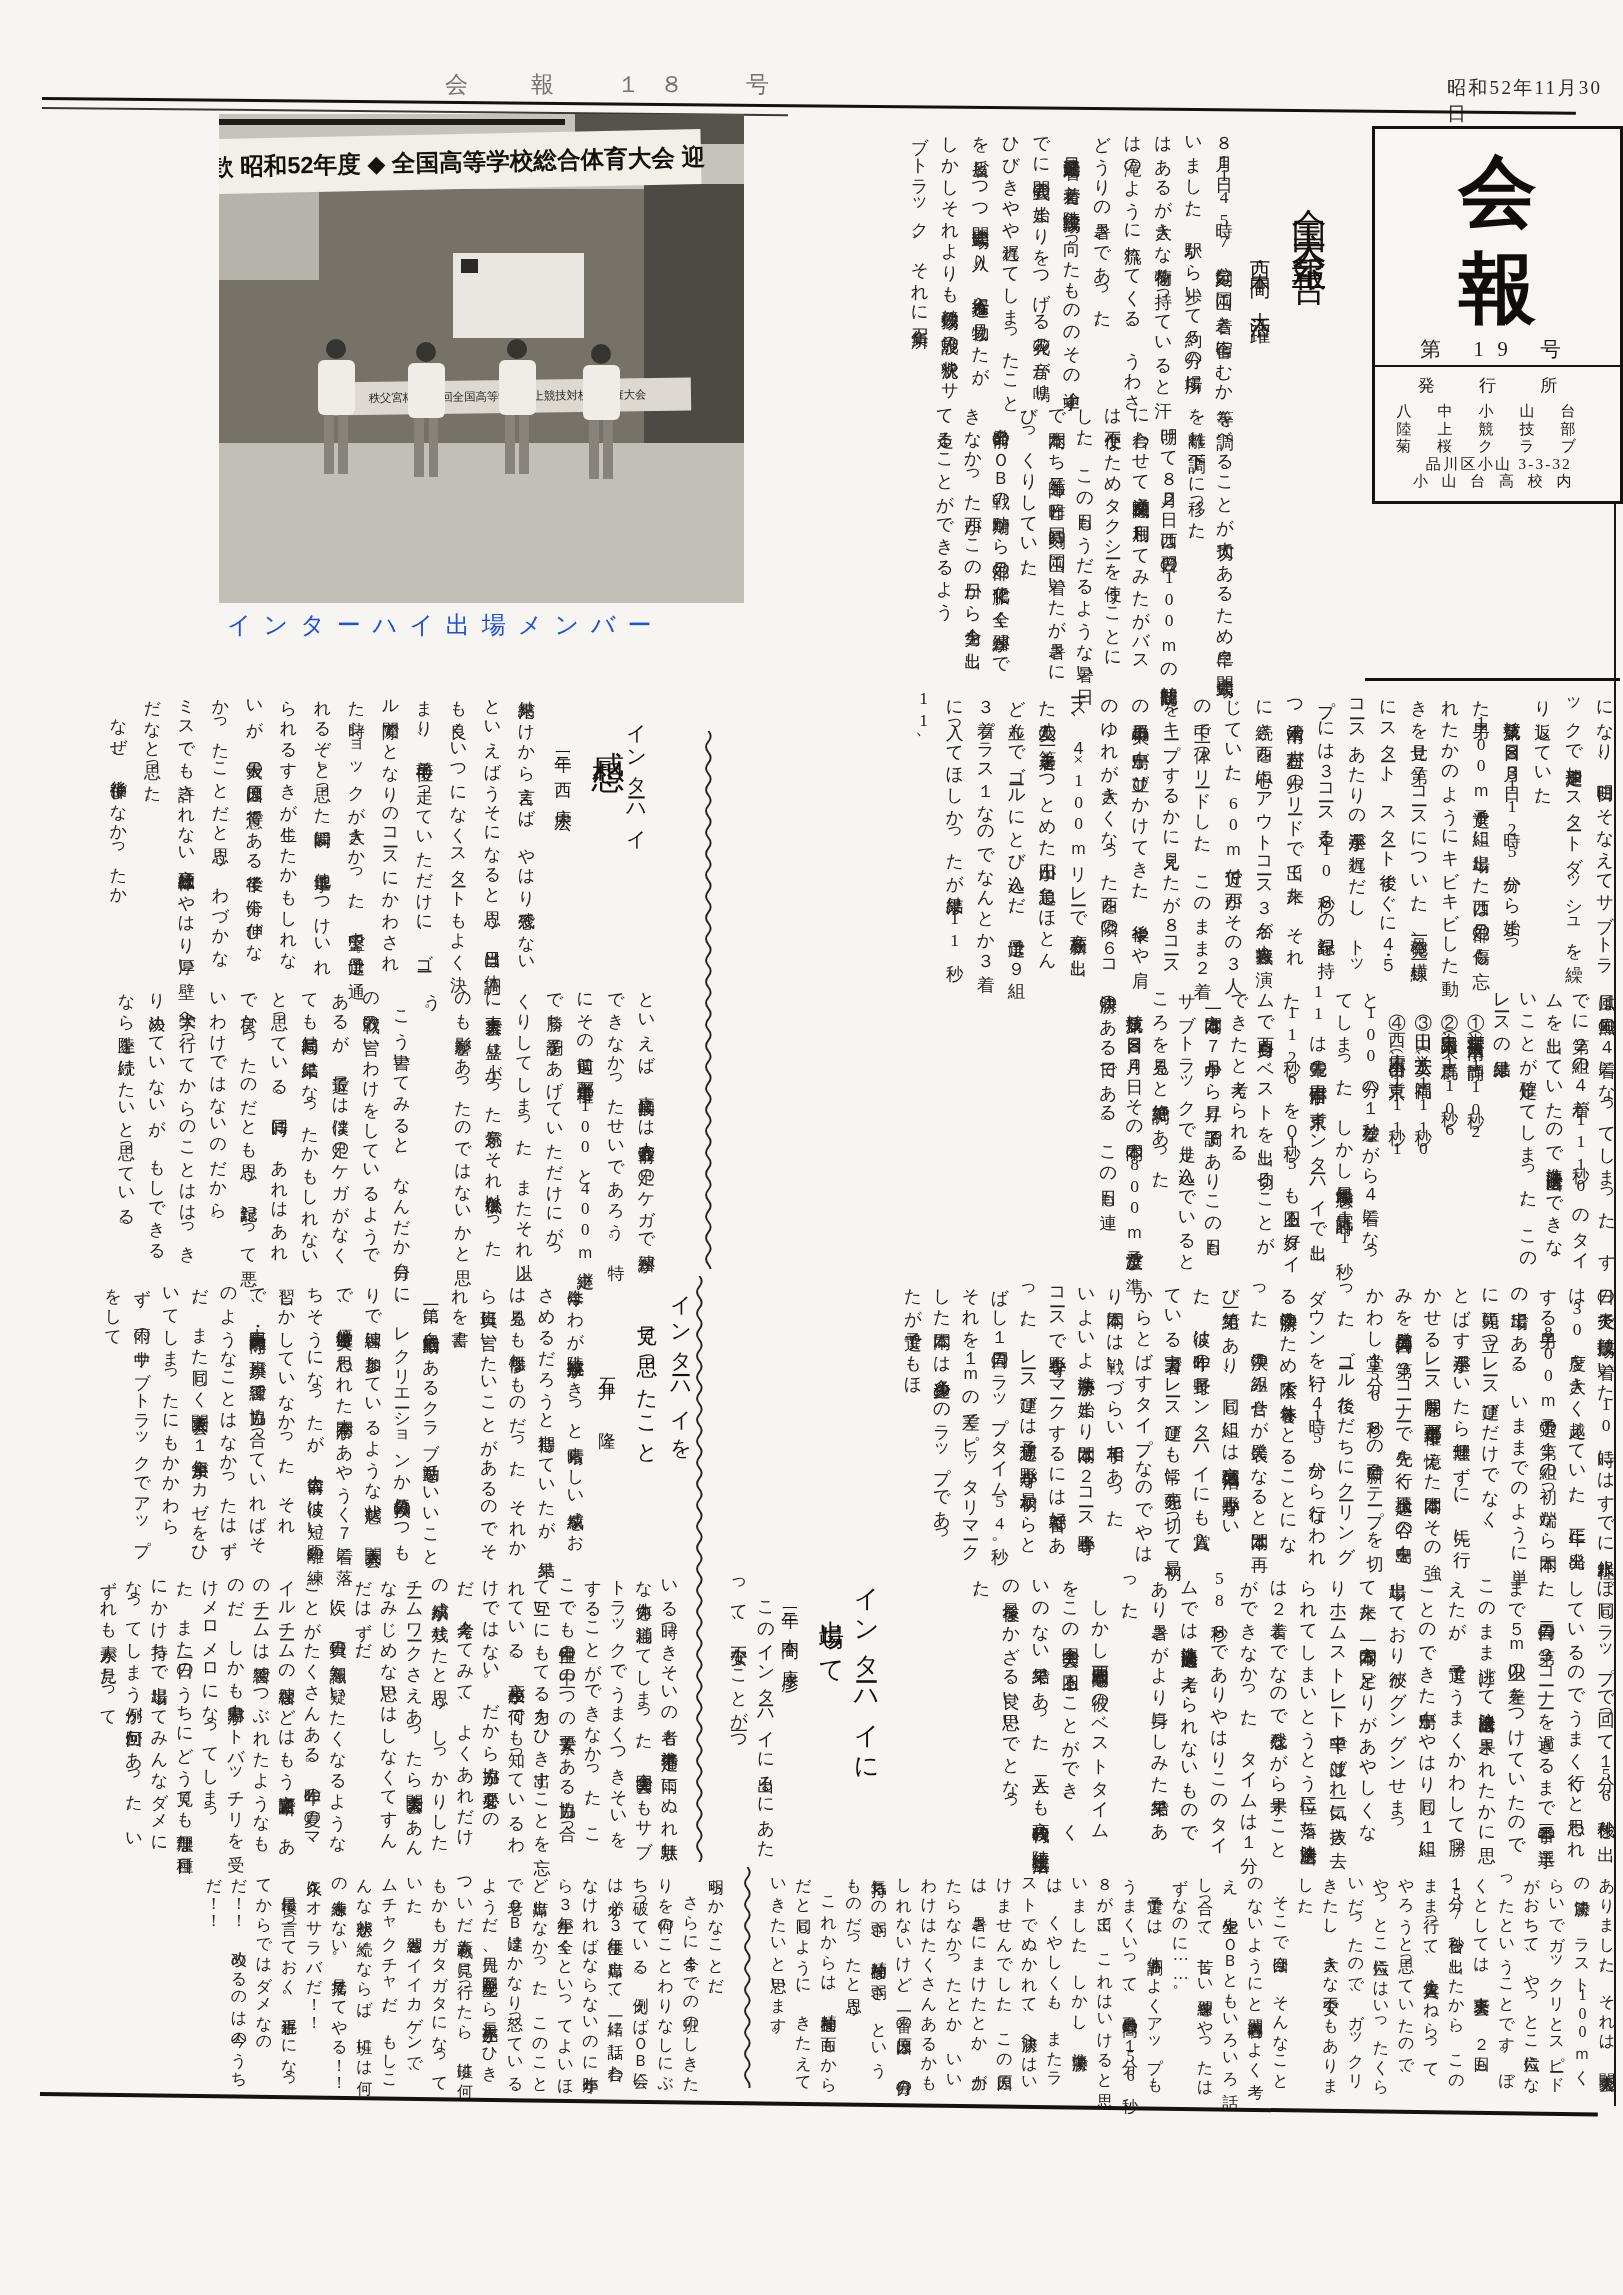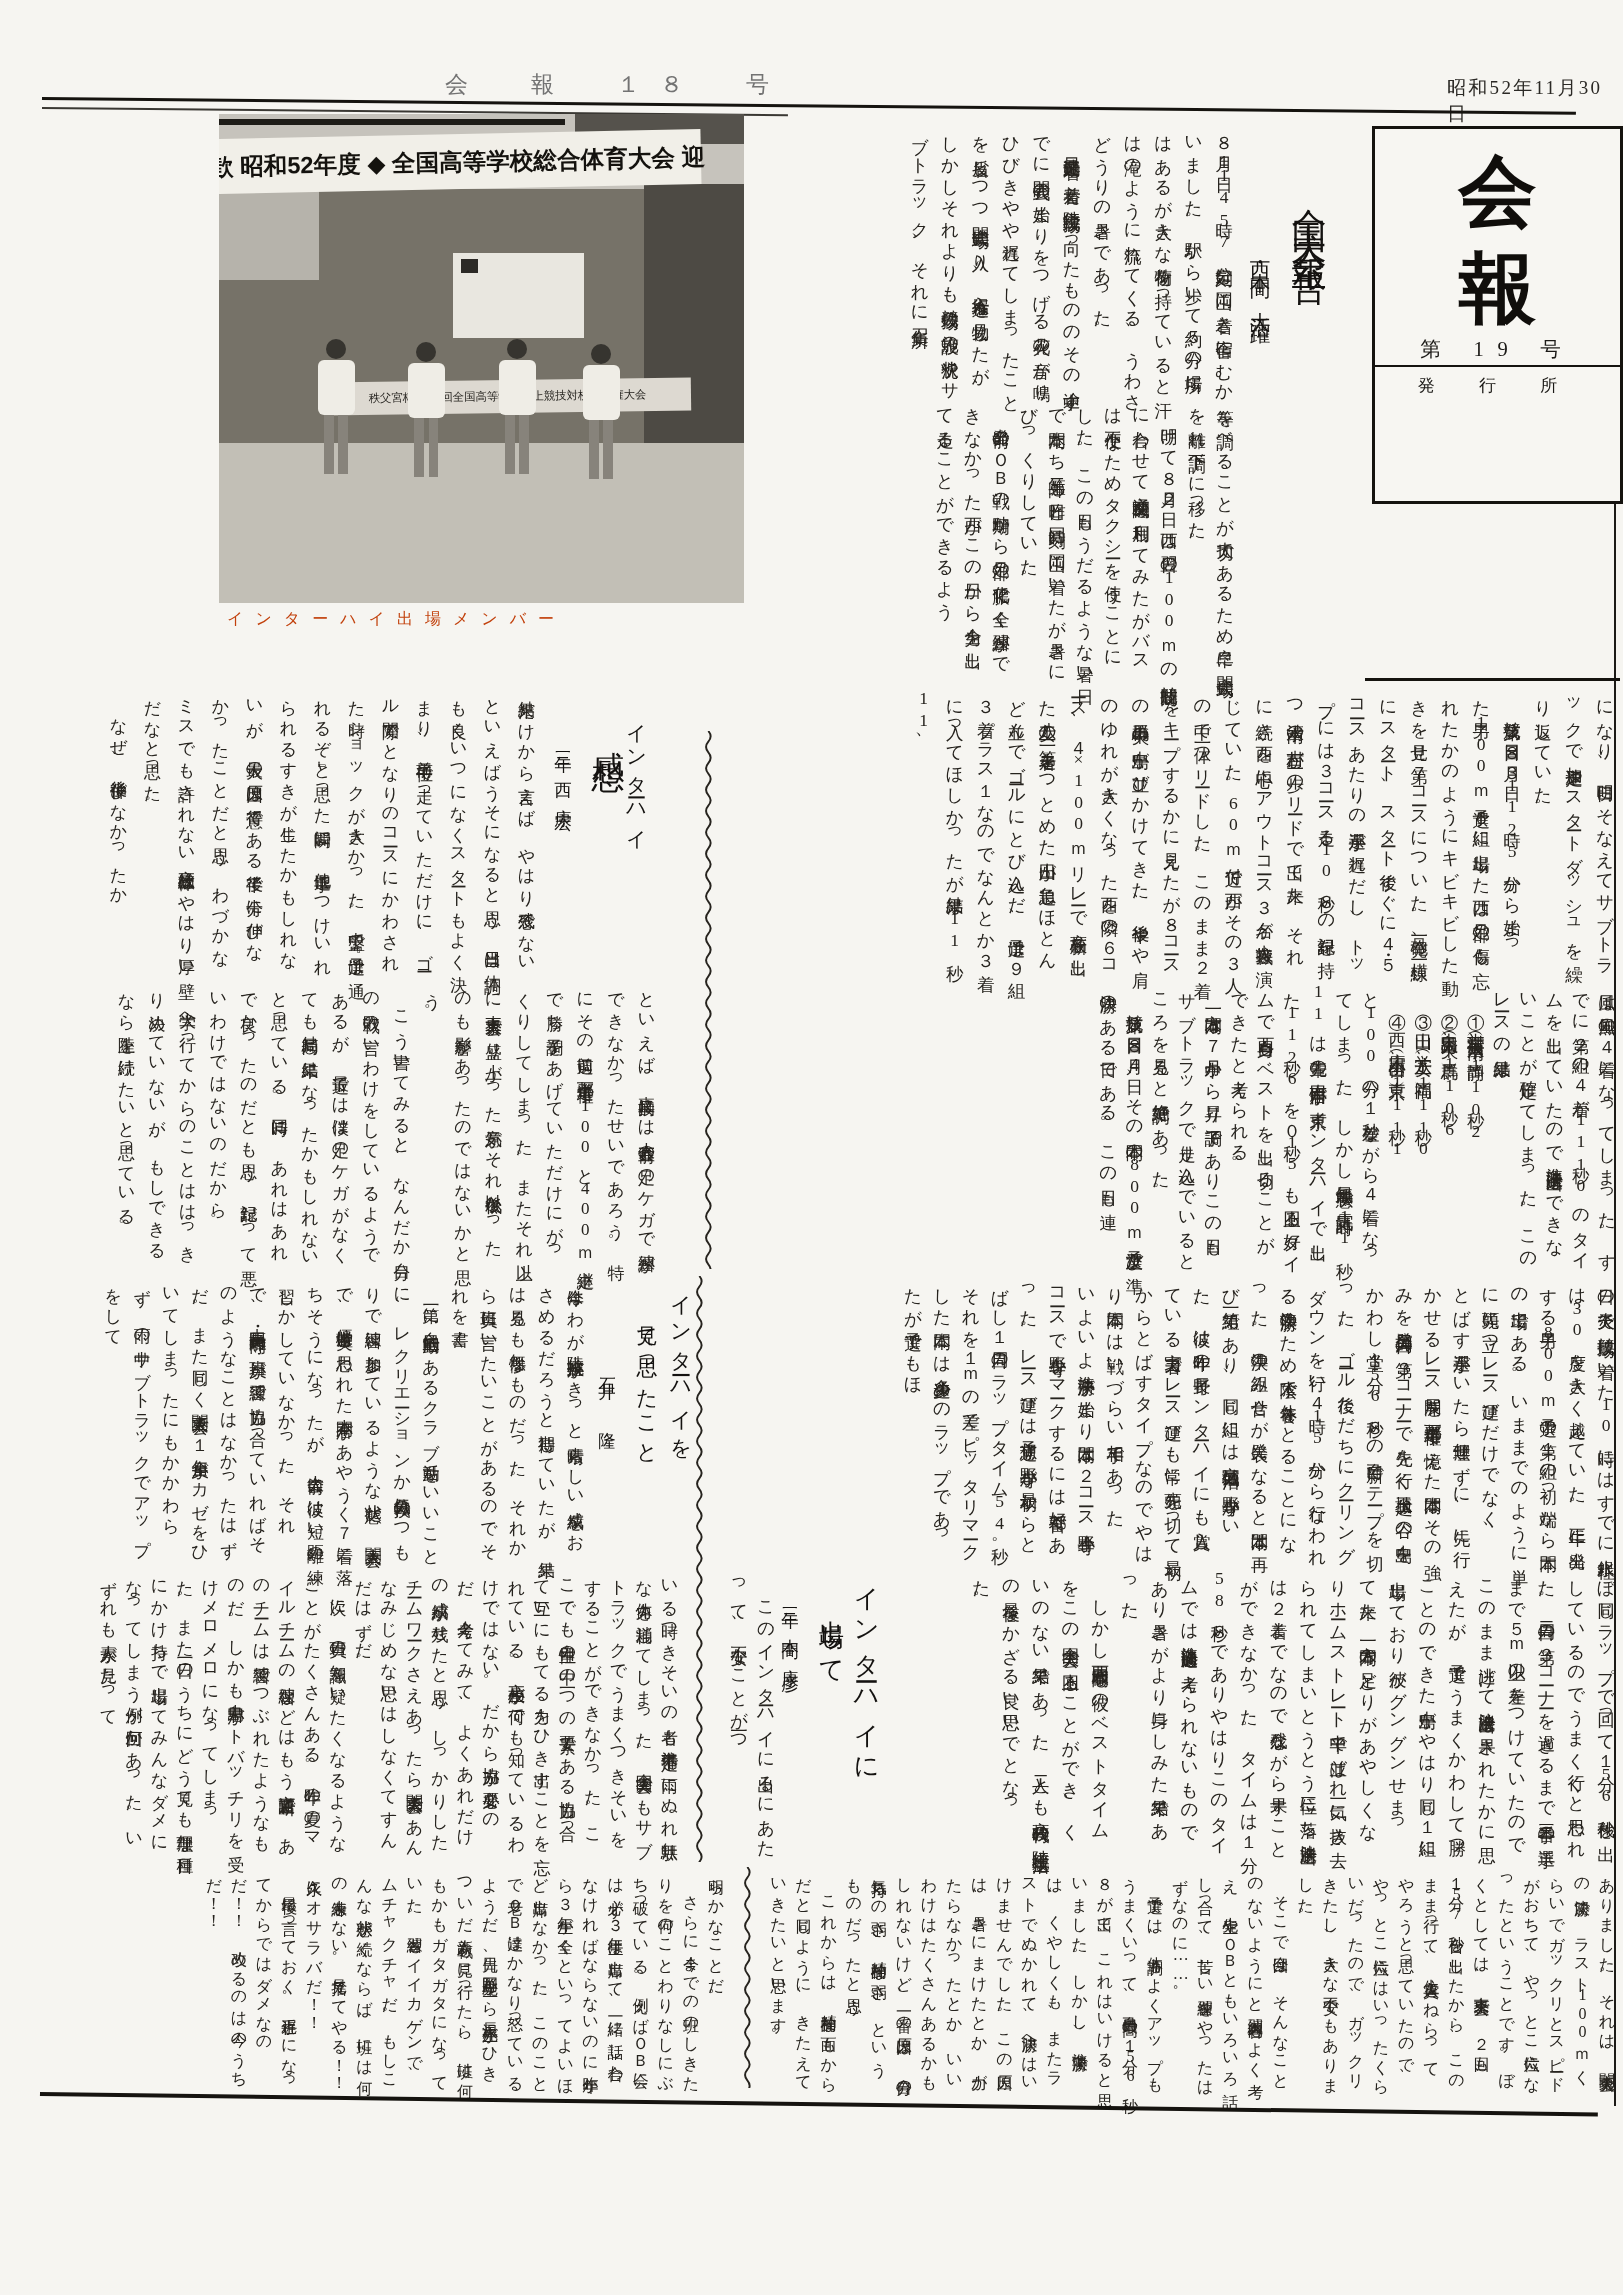--- a/index.html
+++ b/index.html
@@ -45,21 +45,21 @@
   .ph-board:before{content:"";position:absolute;left:7.6px;top:6px;width:17px;height:13.7px;background:#2c2a26;}
   .ph-sign{position:absolute;left:105px;top:266px;width:367px;height:33px;background:#ddd9d1;
            display:flex;align-items:center;justify-content:center;transform:rotate(-.8deg);
            font-size:11.4px;color:#211f1b;white-space:nowrap;font-family:"Liberation Sans","DejaVu Sans",sans-serif;}
   .ph-ground{position:absolute;left:0;top:329px;width:525px;height:160px;background:#c2bfb6;}
   .athlete{position:absolute;width:37px;height:136px;}
   .athlete .head{position:absolute;left:8.4px;top:0;width:20px;height:20px;border-radius:50%;background:#36342f;}
   .athlete .torso{position:absolute;left:0;top:21px;width:37px;height:55px;border-radius:6px;background:#efede6;}
   .athlete .legs{position:absolute;left:6px;top:76px;width:24px;height:59px;
                  background:linear-gradient(90deg,#87837b 0 10px,transparent 10px 14.5px,#87837b 14.5px 24px);}
-  .caption{left:227px;top:609px;font-size:16px;letter-spacing:12px;color:#c2410c;position:absolute;}
+  .caption{left:227px;top:609px;font-size:24px;letter-spacing:12px;color:#1d4ed8;position:absolute;}
   
   .hl-main{left:1284px;top:181px;font-size:35px;letter-spacing:12px;}
   .hl-sub{left:1246px;top:245px;font-size:20.6px;letter-spacing:6px;}
   
   .b1r1{left:752px;top:124px;width:487px;height:283px;font-size:17.5px;line-height:1.74;}
   .b1r2{left:752px;top:396px;width:487px;height:283px;font-size:17.5px;line-height:1.6;}
   .b2r1{left:722px;top:688px;width:898px;height:283px;font-size:17.5px;line-height:1.77;}
   .b2r2{left:722px;top:981px;width:898px;height:285px;font-size:17.5px;line-height:1.5;}
   .b3r1{left:725px;top:1276px;width:895px;height:283px;font-size:17.5px;line-height:1.65;}
   .b3r2{left:932px;top:1568px;width:688px;height:283px;font-size:17.5px;line-height:1.7;}
@@ -92,20 +92,27 @@
 <div class="abs rule-top"></div>
 <div class="abs rule-top2"></div>
 <div class="abs edge-right"></div>
 
 <div class="abs masthead">
   <div class="mh-kai">会</div>
   <div class="mh-hou">報</div>
   <div class="mh-issue">第 19 号</div>
   <div class="mh-div"></div>
   <div class="mh-pub">発 行 所</div>
+  <div class="mh-lines">
+    <div class="ls-w">八中小山台</div>
+    <div class="ls-w">陸上競技部</div>
+    <div class="ls-w">菊桜クラブ</div>
+    <div class="ls-n">品川区小山 3-3-32</div>
+    <div class="ls-m">小山台高校内</div>
+  </div>
 </div>
 
 <div class="abs photo">
   <div class="ph-topline"></div>
   <div class="ph-topblock"></div>
   <div class="ph-dark"></div>
   <div class="ph-bldg"></div>
   <div class="ph-trees"></div>
   <div class="ph-board"></div>
   <div class="ph-banner">歓 昭和52年度 ◆ 全国高等学校総合体育大会 迎</div>

